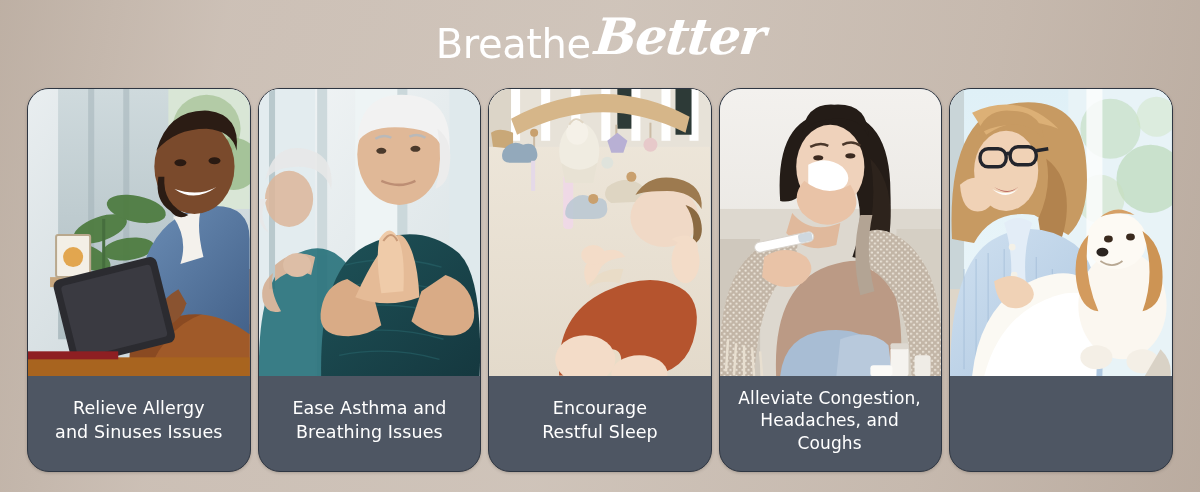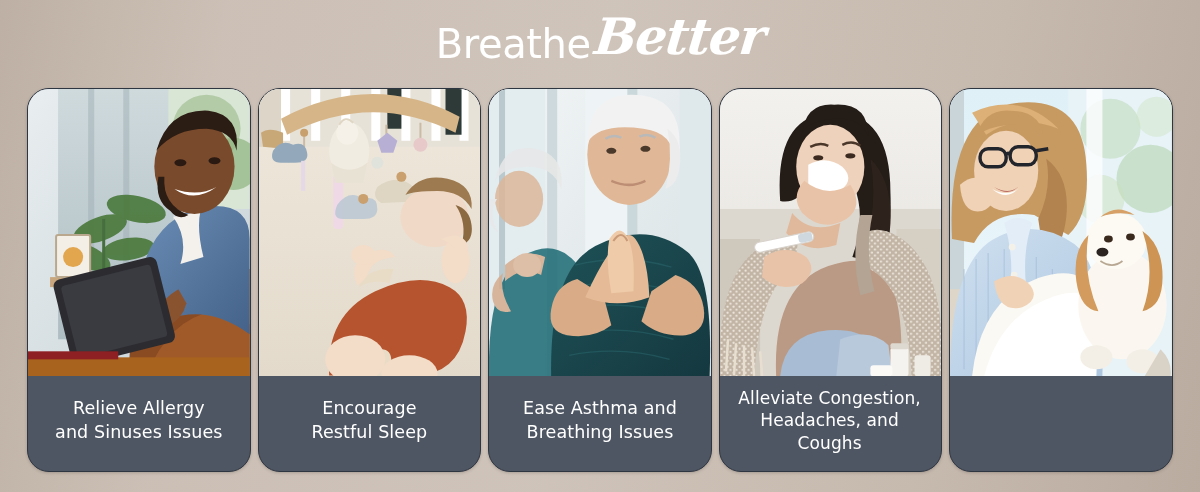--- a/index.html
+++ b/index.html
@@ -162,20 +162,80 @@
           <path d="M150 200 Q136 208 128 222 Q126 236 140 236 Q154 230 158 214 Z" fill="#8a5330"></path>
 
           <rect x="33" y="178" width="106" height="88" rx="7" fill="#2b2b30" transform="rotate(-14 86 222)"></rect>
           <rect x="40" y="185" width="92" height="74" rx="4" fill="#3a3a41" transform="rotate(-14 86 222)"></rect>
           <rect x="0" y="268" width="221" height="19" fill="#a8641f"></rect>
           <rect x="0" y="262" width="90" height="8" fill="#8e1f22"></rect>
         </svg>
       </div>
       <div class="caption">Relieve Allergy
 and Sinuses Issues</div>
+    </div>
+
+    <div class="card">
+      <div class="photo">
+        <svg viewBox="0 0 221 287" preserveAspectRatio="xMidYMid slice">
+          <defs>
+            <linearGradient id="c3bg" x1="0" y1="0" x2="1" y2="1">
+              <stop offset="0" stop-color="#f2f5f6"></stop>
+                <stop offset="1" stop-color="#d7e1e4"></stop>
+            </linearGradient>
+            <linearGradient id="c3shirt" x1="0" y1="0" x2="1" y2="1">
+              <stop offset="0" stop-color="#1e5258"></stop>
+                <stop offset="1" stop-color="#15383f"></stop>
+            </linearGradient>
+          </defs>
+          <rect width="221" height="287" fill="url(#c3bg)"></rect>
+          <rect x="0" y="0" width="56" height="287" fill="#e3ecef"></rect>
+          <rect x="10" y="0" width="6" height="200" fill="#b9c9cd"></rect>
+          <rect x="58" y="0" width="10" height="287" fill="#cdd9dc"></rect>
+          <rect x="96" y="0" width="42" height="287" fill="#eef4f5"></rect>
+          <rect x="138" y="0" width="10" height="287" fill="#cbd8db"></rect>
+          <rect x="190" y="0" width="31" height="287" fill="#dfe9ec"></rect>
+
+          <g opacity=".85">
+            <path d="M0 287 q-2-96 34-120 q30-18 52 6 q16 18 10 114z" fill="#1c6a74"></path>
+            <ellipse cx="30" cy="110" rx="24" ry="28" fill="#dcb79a"></ellipse>
+            <path d="M6 92 q8-38 40-32 q30 6 26 40 q-8-22-32-22 q-26 0-34 14z" fill="#e8e8e8"></path>
+            <path d="M0 110 q-4 26 10 34 q-12-18-2-34z" fill="#e8e8e8"></path>
+            <path d="M16 176 q20-18 40-8 l-4 18 q-18-10-36 6z" fill="#d4ac8e"></path>
+            <path d="M14 184 q-14 12-10 28 q4 14 18 10 q-12-20-8-38z" fill="#d4ac8e"></path>
+            <ellipse cx="38" cy="176" rx="14" ry="12" fill="#dcb79a"></ellipse>
+          </g>
+
+          <path d="M62 287 q-2-106 44-130 q52-26 92 6 q26 22 22 124z" fill="url(#c3shirt)"></path>
+          <g stroke="#2a6a70" stroke-width="1.4" opacity=".5" fill="none">
+            <path d="M74 200 q56-14 110 2"></path>
+              <path d="M72 222 q58-14 114 4"></path>
+            <path d="M76 246 q54-12 108 4"></path>
+              <path d="M80 266 q50-10 100 4"></path>
+            <path d="M86 176 q48-12 96 2"></path>
+          </g>
+
+          <ellipse cx="140" cy="66" rx="42" ry="50" fill="#e0b897"></ellipse>
+          <path d="M98 54 q2-48 44-48 q48 0 48 48 q2 14-6 20 q2-30-30-34 q-44-6-56 14z" fill="#f2f2f2"></path>
+          <path d="M178 40 q16 12 12 38 q-2 18-14 22 q8-30 2-60z" fill="#ececec"></path>
+          <ellipse cx="122" cy="62" rx="5" ry="3" fill="#4b3a2c"></ellipse>
+          <ellipse cx="156" cy="60" rx="5" ry="3" fill="#4b3a2c"></ellipse>
+          <path d="M116 50 q8-5 16-1" stroke="#b9b9b9" stroke-width="2.5" fill="none"></path>
+          <path d="M150 48 q8-4 16 1" stroke="#b9b9b9" stroke-width="2.5" fill="none"></path>
+          <path d="M122 92 q18 8 34 0" stroke="#bd8e74" stroke-width="2.5" fill="none"></path>
+
+          <path d="M88 190 q-22 6-26 30 q-4 22 16 26 q26 4 44-10 l-8-30z" fill="#d9ab86"></path>
+          <path d="M186 186 q24 8 28 32 q4 24-18 28 q-26 2-44-14 l10-30z" fill="#d9ab86"></path>
+          <path d="M96 208 q20-44 36-58 q8-8 14 0 q12 16 14 58 q-32 12-64 0z" fill="#e5bb97"></path>
+          <path d="M120 150 q10-16 18-2 q8 14 6 54 l-22 2 q-6-34-2-54z" fill="#efcba9"></path>
+          <path d="M124 152 q8-12 14 0" stroke="#c89a78" stroke-width="2" fill="none"></path>
+        </svg>
+      </div>
+      <div class="caption">Ease Asthma and
+Breathing Issues</div>
     </div>
 
     <div class="card">
       <div class="photo">
         <svg viewBox="0 0 221 287" preserveAspectRatio="xMidYMid slice">
           <defs>
             <linearGradient id="c2mat" x1="0" y1="0" x2="0" y2="1">
               <stop offset="0" stop-color="#efe8dc"></stop>
                 <stop offset="1" stop-color="#e3dacb"></stop>
             </linearGradient>
@@ -245,80 +305,20 @@
         </svg>
       </div>
       <div class="caption">Encourage
 Restful Sleep</div>
     </div>
 
     <div class="card">
       <div class="photo">
         <svg viewBox="0 0 221 287" preserveAspectRatio="xMidYMid slice">
           <defs>
-            <linearGradient id="c3bg" x1="0" y1="0" x2="1" y2="1">
-              <stop offset="0" stop-color="#f2f5f6"></stop>
-                <stop offset="1" stop-color="#d7e1e4"></stop>
-            </linearGradient>
-            <linearGradient id="c3shirt" x1="0" y1="0" x2="1" y2="1">
-              <stop offset="0" stop-color="#1e5258"></stop>
-                <stop offset="1" stop-color="#15383f"></stop>
-            </linearGradient>
-          </defs>
-          <rect width="221" height="287" fill="url(#c3bg)"></rect>
-          <rect x="0" y="0" width="56" height="287" fill="#e3ecef"></rect>
-          <rect x="10" y="0" width="6" height="200" fill="#b9c9cd"></rect>
-          <rect x="58" y="0" width="10" height="287" fill="#cdd9dc"></rect>
-          <rect x="96" y="0" width="42" height="287" fill="#eef4f5"></rect>
-          <rect x="138" y="0" width="10" height="287" fill="#cbd8db"></rect>
-          <rect x="190" y="0" width="31" height="287" fill="#dfe9ec"></rect>
-
-          <g opacity=".85">
-            <path d="M0 287 q-2-96 34-120 q30-18 52 6 q16 18 10 114z" fill="#1c6a74"></path>
-            <ellipse cx="30" cy="110" rx="24" ry="28" fill="#dcb79a"></ellipse>
-            <path d="M6 92 q8-38 40-32 q30 6 26 40 q-8-22-32-22 q-26 0-34 14z" fill="#e8e8e8"></path>
-            <path d="M0 110 q-4 26 10 34 q-12-18-2-34z" fill="#e8e8e8"></path>
-            <path d="M16 176 q20-18 40-8 l-4 18 q-18-10-36 6z" fill="#d4ac8e"></path>
-            <path d="M14 184 q-14 12-10 28 q4 14 18 10 q-12-20-8-38z" fill="#d4ac8e"></path>
-            <ellipse cx="38" cy="176" rx="14" ry="12" fill="#dcb79a"></ellipse>
-          </g>
-
-          <path d="M62 287 q-2-106 44-130 q52-26 92 6 q26 22 22 124z" fill="url(#c3shirt)"></path>
-          <g stroke="#2a6a70" stroke-width="1.4" opacity=".5" fill="none">
-            <path d="M74 200 q56-14 110 2"></path>
-              <path d="M72 222 q58-14 114 4"></path>
-            <path d="M76 246 q54-12 108 4"></path>
-              <path d="M80 266 q50-10 100 4"></path>
-            <path d="M86 176 q48-12 96 2"></path>
-          </g>
-
-          <ellipse cx="140" cy="66" rx="42" ry="50" fill="#e0b897"></ellipse>
-          <path d="M98 54 q2-48 44-48 q48 0 48 48 q2 14-6 20 q2-30-30-34 q-44-6-56 14z" fill="#f2f2f2"></path>
-          <path d="M178 40 q16 12 12 38 q-2 18-14 22 q8-30 2-60z" fill="#ececec"></path>
-          <ellipse cx="122" cy="62" rx="5" ry="3" fill="#4b3a2c"></ellipse>
-          <ellipse cx="156" cy="60" rx="5" ry="3" fill="#4b3a2c"></ellipse>
-          <path d="M116 50 q8-5 16-1" stroke="#b9b9b9" stroke-width="2.5" fill="none"></path>
-          <path d="M150 48 q8-4 16 1" stroke="#b9b9b9" stroke-width="2.5" fill="none"></path>
-          <path d="M122 92 q18 8 34 0" stroke="#bd8e74" stroke-width="2.5" fill="none"></path>
-
-          <path d="M88 190 q-22 6-26 30 q-4 22 16 26 q26 4 44-10 l-8-30z" fill="#d9ab86"></path>
-          <path d="M186 186 q24 8 28 32 q4 24-18 28 q-26 2-44-14 l10-30z" fill="#d9ab86"></path>
-          <path d="M96 208 q20-44 36-58 q8-8 14 0 q12 16 14 58 q-32 12-64 0z" fill="#e5bb97"></path>
-          <path d="M120 150 q10-16 18-2 q8 14 6 54 l-22 2 q-6-34-2-54z" fill="#efcba9"></path>
-          <path d="M124 152 q8-12 14 0" stroke="#c89a78" stroke-width="2" fill="none"></path>
-        </svg>
-      </div>
-      <div class="caption">Ease Asthma and
-Breathing Issues</div>
-    </div>
-
-    <div class="card">
-      <div class="photo">
-        <svg viewBox="0 0 221 287" preserveAspectRatio="xMidYMid slice">
-          <defs>
             <linearGradient id="c4bg" x1="0" y1="0" x2="0" y2="1">
               <stop offset="0" stop-color="#f3f1ee"></stop>
                 <stop offset="1" stop-color="#e3e0da"></stop>
             </linearGradient>
             <pattern id="knit" width="6" height="6" patternUnits="userSpaceOnUse">
               <rect width="6" height="6" fill="#c2b5a6"></rect>
               <circle cx="1.5" cy="1.5" r="1.1" fill="#ece5da"></circle>
               <circle cx="4.5" cy="4.5" r="1.1" fill="#ece5da"></circle>
             </pattern>
           </defs>

